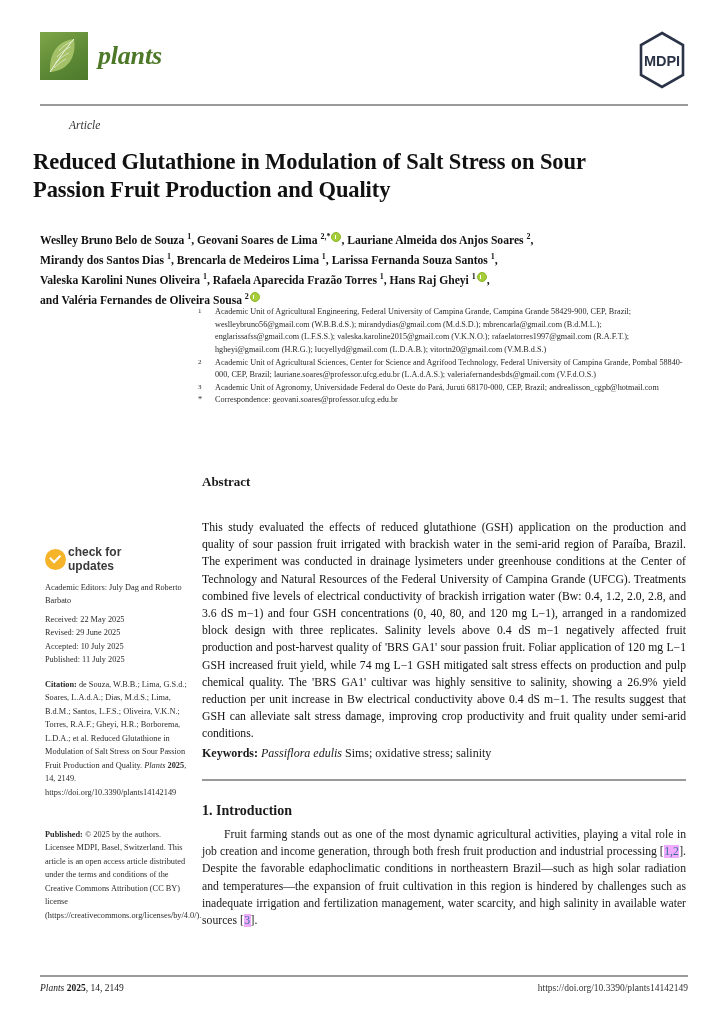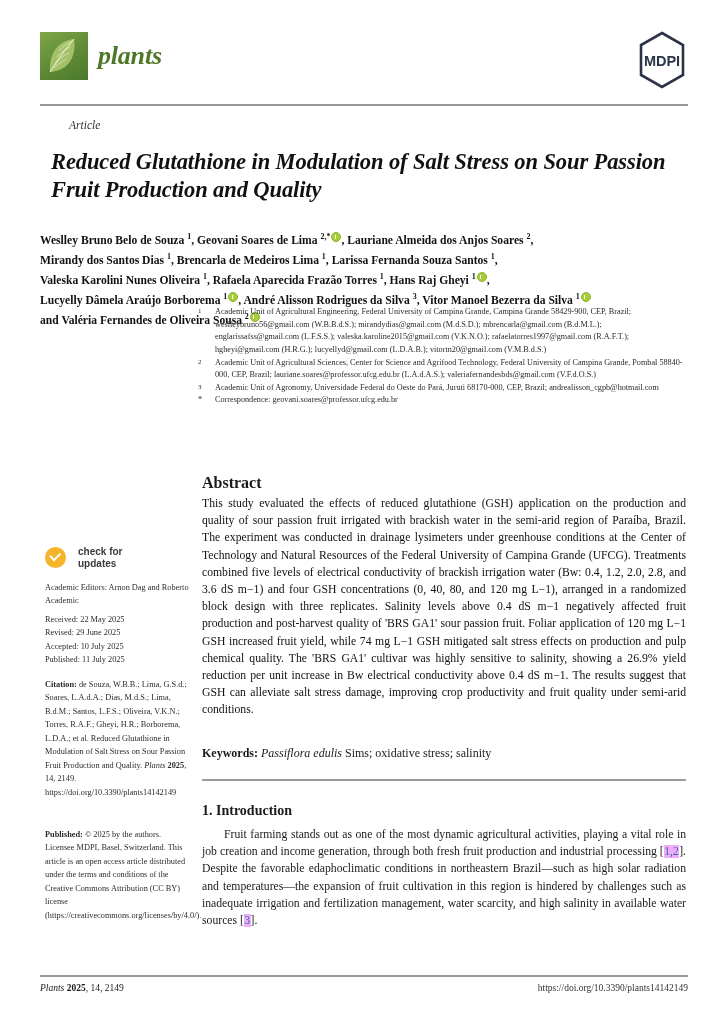--- a/index.html
+++ b/index.html
@@ -73,29 +73,28 @@
     position: absolute;
     left: 40px;
     top: 119px;
     font-style: italic;
     font-size: 11.5px;
     color: #333;
     margin-left: 29px;
   }
   .title {
     position: absolute;
-    left: 51px;
+    left: 33px;
     top: 133px;
     width: 620px;
     font-size: 22.5px;
     font-weight: bold;
     line-height: 1.26;
     letter-spacing: -0.1px;
     color: #111;
-    font-style: italic;
   }
 
   
   .authors {
     position: absolute;
     left: 40px;
     top: 182px;
     width: 640px;
     font-size: 11.6px;
     font-weight: bold;
@@ -141,27 +140,27 @@
     padding-top: 0px;
   }
   .affil-num.star { font-size: 8.2px; }
   .affil-body { flex: 1; }
 
   
   .abstract-head {
     position: absolute;
     left: 202px;
     top: 474px;
-    font-size: 16px;
+    font-size: 13px;
     font-weight: bold;
   }
   .abstract-body {
     position: absolute;
     left: 202px;
-    top: 495px;
+    top: 519px;
     width: 484px;
     font-size: 11.7px;
     line-height: 1.47;
     text-align: justify;
     color: #111;
   }
   .keywords {
     position: absolute;
     left: 202px;
     top: 745px;
@@ -219,23 +218,23 @@
   .cfu-circle::after {
     content: "";
     position: absolute;
     left: 5px; top: 4.6px;
     width: 8px; height: 4.6px;
     border-left: 2.4px solid #fff;
     border-bottom: 2.4px solid #fff;
     transform: rotate(-45deg);
   }
   .cfu-text {
-    margin-left: 12px;
+    margin-left: 2px;
     font-family: "Liberation Sans", sans-serif;
-    font-size: 10px;
+    font-size: 12px;
     font-weight: bold;
     line-height: 1.16;
     color: #3a3a3a;
   }
   .sidebar {
     position: absolute;
     left: 45px;
     width: 146px;
     font-size: 8.3px;
     line-height: 1.62;
@@ -306,21 +305,20 @@
   </div>
   <div class="header-rule"></div>
 
   <div class="article-type">Article</div>
   <h1 class="title">Reduced Glutathione in Modulation of Salt Stress on Sour Passion Fruit Production and Quality</h1>
 
   <div class="authors">
     <div>Weslley Bruno Belo de Souza <sup>1</sup>, Geovani Soares de Lima <sup>2,*</sup><span class="orcid"></span>, Lauriane Almeida dos Anjos Soares <sup>2</sup>,</div>
     <div>Mirandy dos Santos Dias <sup>1</sup>, Brencarla de Medeiros Lima <sup>1</sup>, Larissa Fernanda Souza Santos <sup>1</sup>,</div>
     <div>Valeska Karolini Nunes Oliveira <sup>1</sup>, Rafaela Aparecida Frazão Torres <sup>1</sup>, Hans Raj Gheyi <sup>1</sup><span class="orcid"></span>,</div>
-    <div>Lucyelly Dâmela Araújo Borborema <sup>1</sup><span class="orcid"></span>, André Alisson Rodrigues da Silva <sup>3</sup>, Vitor Manoel Bezerra da Silva <sup>1</sup><span class="orcid"></span></div>
     <div>and Valéria Fernandes de Oliveira Sousa <sup>2</sup><span class="orcid"></span></div>
   </div>
 
   <div class="affils">
     <div class="affil-row">
       <div class="affil-num">1</div>
       <div class="affil-body">Academic Unit of Agricultural Engineering, Federal University of Campina Grande, Campina Grande 58429-900, CEP, Brazil; weslleybruno56@gmail.com (W.B.B.d.S.); mirandydias@gmail.com (M.d.S.D.); mbrencarla@gmail.com (B.d.M.L.); englarissafss@gmail.com (L.F.S.S.); valeska.karoline2015@gmail.com (V.K.N.O.); rafaelatorres1997@gmail.com (R.A.F.T.); hgheyi@gmail.com (H.R.G.); lucyellyd@gmail.com (L.D.A.B.); vitortn20@gmail.com (V.M.B.d.S.)</div>
     </div>
     <div class="affil-row">
       <div class="affil-num">2</div>
@@ -349,21 +347,21 @@
   <div class="intro-body"><span>Fruit farming stands out as one of the most dynamic agricultural activities, playing a vital role in job creation and income generation, through both fresh fruit production and industrial processing [</span><span class="ref">1,2</span><span>]. Despite the favorable edaphoclimatic conditions in northeastern Brazil—such as high solar radiation and temperatures—the expansion of fruit cultivation in this region is hindered by challenges such as inadequate irrigation and fertilization management, water scarcity, and high salinity in available water sources [</span><span class="ref">3</span><span>].</span></div>
 
   <div class="cfu">
     <div class="cfu-circle"></div>
     <div class="cfu-text">
       <div>check for</div>
       <div>updates</div>
     </div>
   </div>
 
-  <div class="sidebar sb-editors">Academic Editors: Arnon Dag and Roberto Academic</div>
+  <div class="sidebar sb-editors">Academic Editors: July Dag and Roberto Barbato</div>
 
   <div class="sidebar sb-dates">
     <div>Received: 22 May 2025</div>
     <div>Revised: 29 June 2025</div>
     <div>Accepted: 10 July 2025</div>
     <div>Published: 11 July 2025</div>
   </div>
 
   <div class="sidebar sb-citation"><b>Citation:</b><span> de Souza, W.B.B.; Lima, G.S.d.; Soares, L.A.d.A.; Dias, M.d.S.; Lima, B.d.M.; Santos, L.F.S.; Oliveira, V.K.N.; Torres, R.A.F.; Gheyi, H.R.; Borborema, L.D.A.; et al. Reduced Glutathione in Modulation of Salt Stress on Sour Passion Fruit Production and Quality. </span><i>Plants</i><b> 2025</b><span>, 14, 2149. https://doi.org/10.3390/plants14142149</span></div>
 

